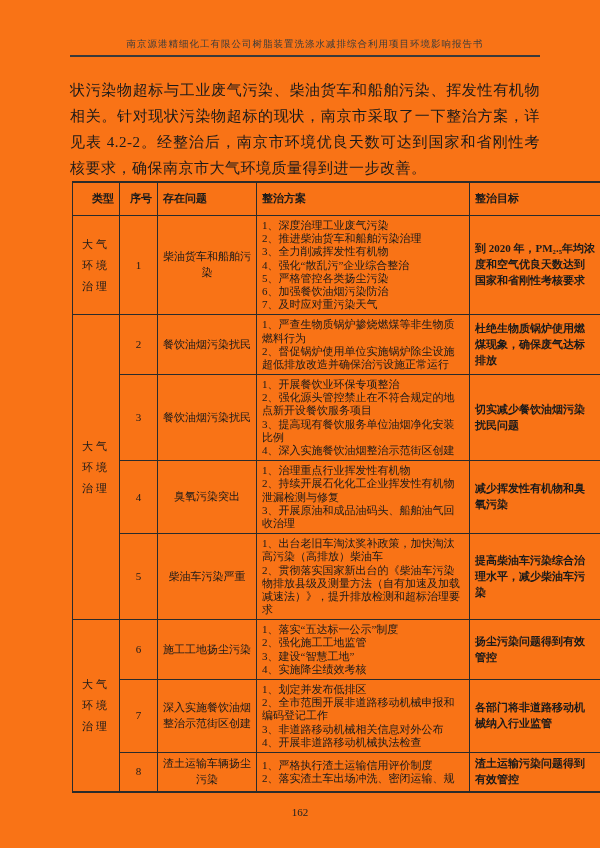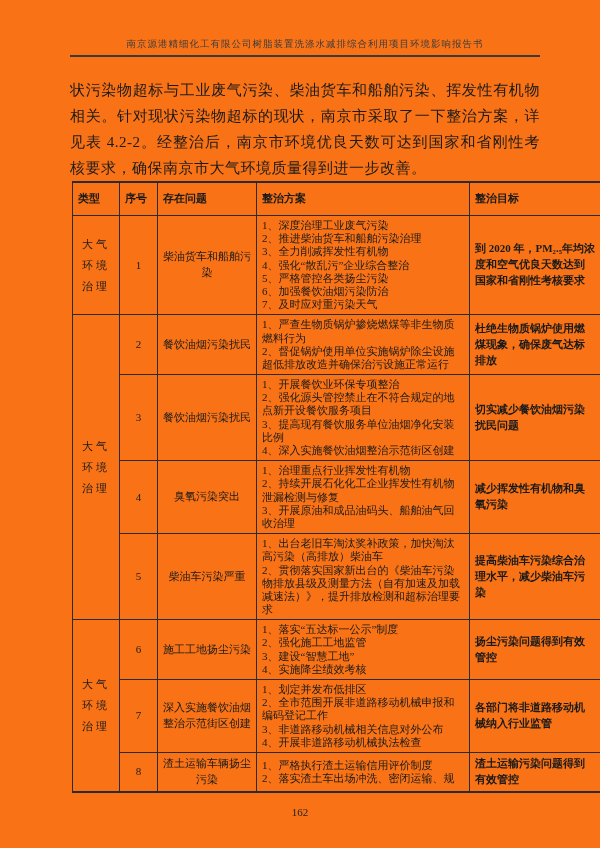--- a/index.html
+++ b/index.html
@@ -67,21 +67,21 @@
   td.type-cell{
     text-align:center;
     padding:3px 4px;
     letter-spacing:3px;
     line-height:1.9;
   }
   td.no-cell{text-align:center;}
   td.problem-cell{text-align:center;line-height:1.45;}
   td.plan-cell{white-space:pre-line;text-align:left;}
   td.goal-cell{text-align:left;line-height:1.45;font-weight:bold;}
-  td.th-center{text-align:left;}
+  td.th-center{text-align:right;}
   td.th-left{text-align:left;padding-left:7px;}
   .page-number{
     margin-top:13px;
     text-align:center;
     font-size:11px;
     color:#222;
   }
 </style>
 </head>
 <body>

